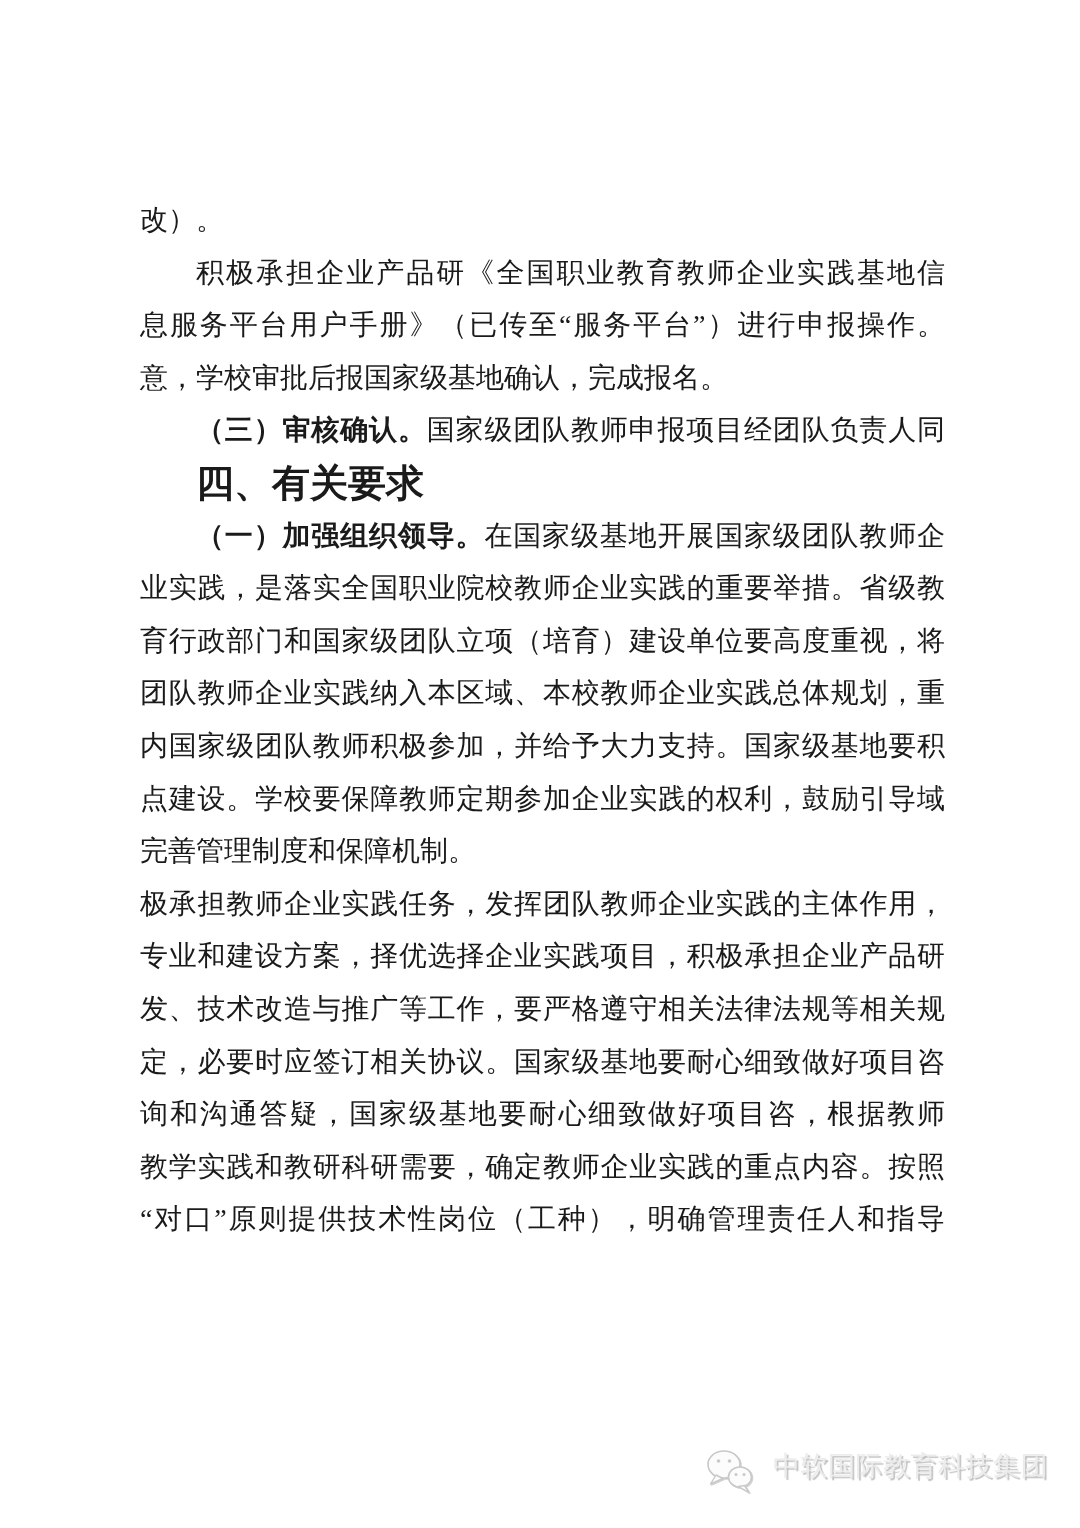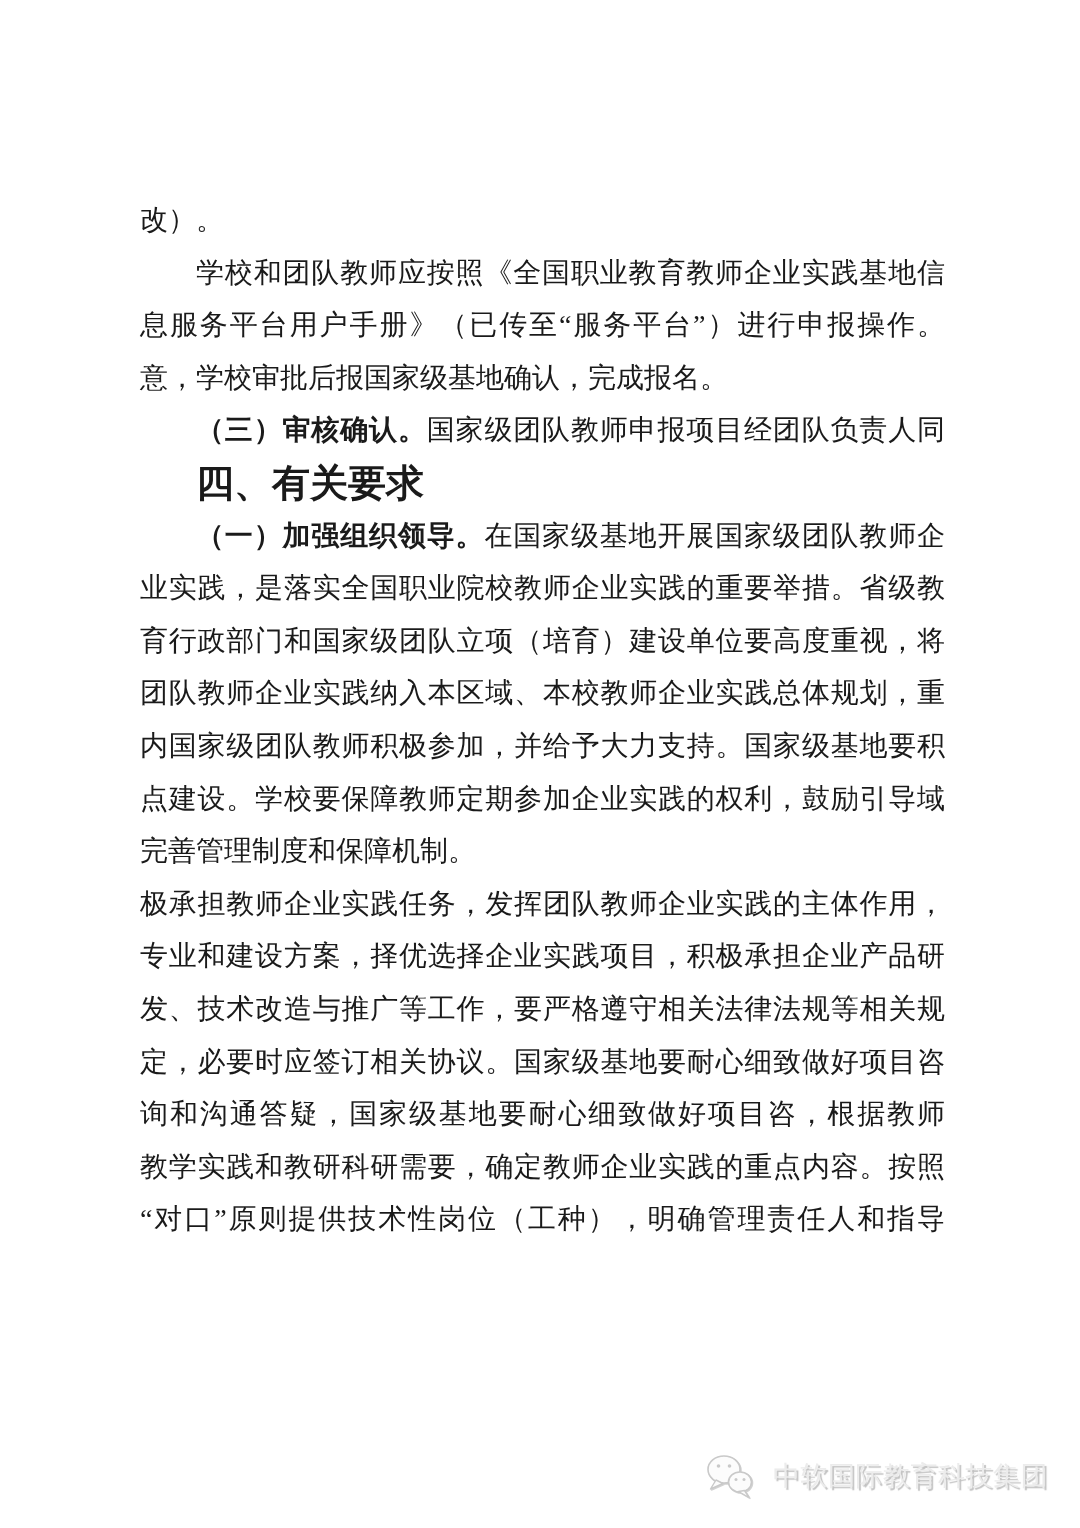--- a/index.html
+++ b/index.html
@@ -43,21 +43,21 @@
     font-family: "Liberation Sans", "DejaVu Sans", sans-serif;
     font-weight: 700;
     font-size: 38px;
   }
   .watermark {
     position: absolute;
     top: 1448px;
     right: 32px;
     height: 56px;
     display: flex;
-    align-items: center;
+    align-items: flex-start;
     gap: 18px;
   }
   .wm-icon {
     width: 50px;
     height: 46px;
     filter: drop-shadow(1.5px 1.5px 0.5px #d2d2d2);
   }
   .wm-text {
     font-family: "Liberation Sans", "DejaVu Sans", sans-serif;
     font-size: 27px;
@@ -67,21 +67,21 @@
     white-space: nowrap;
   }
 </style>
 </head>
 <body>
 
 <div class="page">
 
   <div class="doc" id="doc-body">
       <div class="line body"><span>改）。</span></div>
-      <div class="line body indent fill"><span>学校和团队教师应按照《全国职业教育教师企业实践基地信</span></div>
+      <div class="line body indent fill"><span>积极承担企业产品研《全国职业教育教师企业实践基地信</span></div>
       <div class="line body fill"><span>息服务平台用户手册》（已传至“服务平台”）进行申报操作。</span></div>
       <div class="line body"><span>意，学校审批后报国家级基地确认，完成报名。</span></div>
       <div class="line body indent fill"><span class="lead">（三）审核确认。</span><span>国家级团队教师申报项目经团队负责人同</span></div>
       <div class="line heading indent"><span>四、有关要求</span></div>
       <div class="line body indent fill"><span class="lead">（一）加强组织领导。</span><span>在国家级基地开展国家级团队教师企</span></div>
       <div class="line body fill"><span>业实践，是落实全国职业院校教师企业实践的重要举措。省级教</span></div>
       <div class="line body fill"><span>育行政部门和国家级团队立项（培育）建设单位要高度重视，将</span></div>
       <div class="line body fill"><span>团队教师企业实践纳入本区域、本校教师企业实践总体规划，重</span></div>
       <div class="line body fill"><span>内国家级团队教师积极参加，并给予大力支持。国家级基地要积</span></div>
       <div class="line body fill"><span>点建设。学校要保障教师定期参加企业实践的权利，鼓励引导域</span></div>

